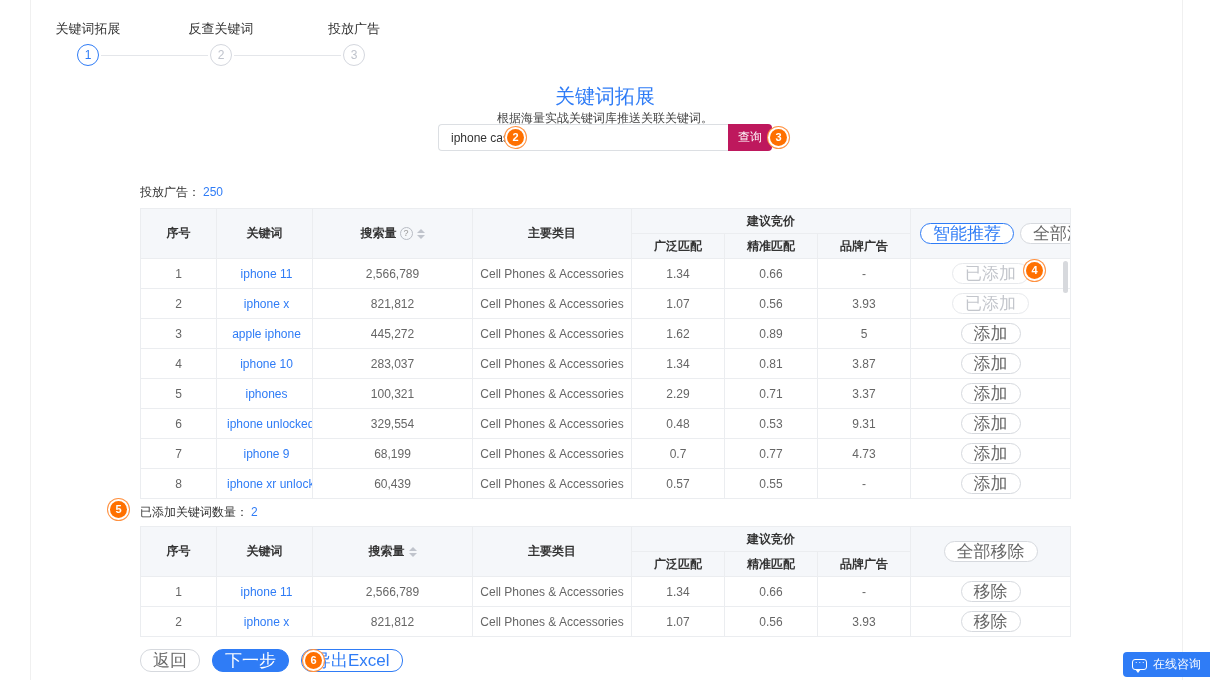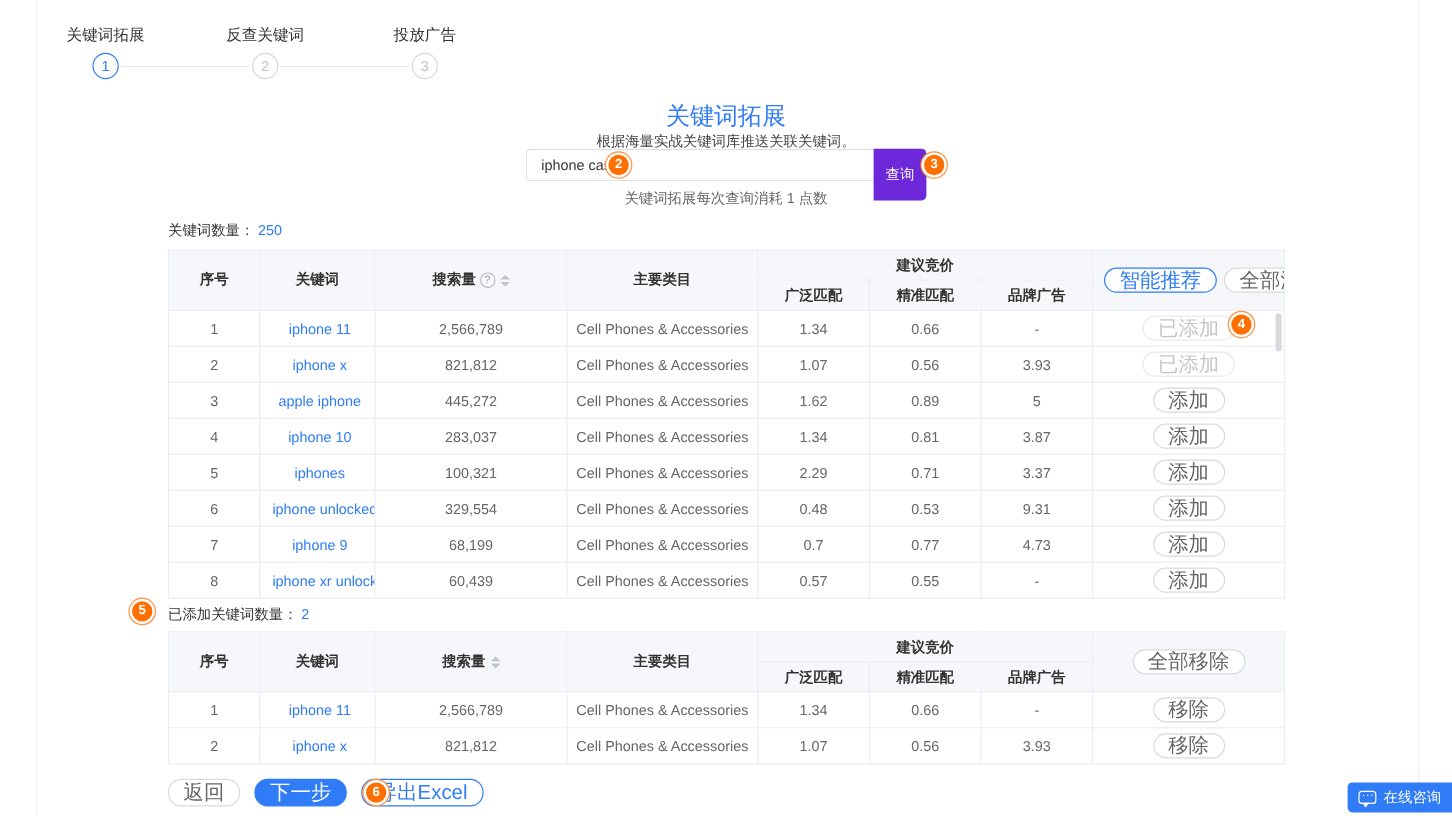--- a/index.html
+++ b/index.html
@@ -16,21 +16,21 @@
   .step.active .circ { border-color:#2F7CF6; color:#2F7CF6; }
   .conn { position:absolute; top:35px; height:1px; background:#e4e6ea; }
   .conn1 { left:101px; width:107px; }
   .conn2 { left:234px; width:107px; }
 
   
   .page-title { position:absolute; top:83px; left:0; width:100%; text-align:center; color:#2F7CF6; font-size:20px; }
   .page-sub   { position:absolute; top:110px; left:0; width:100%; text-align:center; color:#444; font-size:12px; }
   .search-row { position:absolute; top:124px; left:0; width:100%; display:flex; justify-content:center; }
   .search-input { width:290px; height:27px; border:1px solid #dcdfe3; border-right:none; border-radius:4px 0 0 4px; padding:0 12px; font-size:12px; color:#333; outline:none; font-family:"Liberation Sans",sans-serif; }
-  .query-btn { width:44px; height:43px; background:#6d28d9; color:#fff; border:none; border-radius:0 4px 4px 0; font-size:12px; cursor:pointer; font-family:"Liberation Sans",sans-serif; }
+  .query-btn { width:44px; height:27px; background:#be185d; color:#fff; border:none; border-radius:0 4px 4px 0; font-size:12px; cursor:pointer; font-family:"Liberation Sans",sans-serif; }
   .cost-note { position:absolute; top:157px; left:0; width:100%; text-align:center; color:#666; font-size:12px; }
 
   .count-line { position:absolute; left:140px; font-size:12px; color:#333; }
   .count-line .blue { color:#2F7CF6; margin-left:3px; }
 
   
   .grid { position:absolute; left:140px; width:930px; border-collapse:collapse; table-layout:fixed; font-size:12px; background:#fff; }
   .grid th, .grid td { border:1px solid #ebedf0; height:30px; text-align:center; color:#666; padding:0 6px; white-space:nowrap; overflow:hidden; }
   .grid thead th { background:#f5f7fa; color:#333; font-weight:bold; height:25px; }
   .grid td.kw { text-align:center; padding-left:10px; color:#2F7CF6; cursor:pointer; }
@@ -91,24 +91,23 @@
     <div class="conn conn1"></div>
     <div class="conn conn2"></div>
   </div>
 
   <div class="page-title">关键词拓展</div>
   <div class="page-sub">根据海量实战关键词库推送关联关键词。</div>
   <div class="search-row">
     <input class="search-input" type="text" value="iphone case" style="">
     <button class="query-btn">查询</button>
   </div>
-  <div class="cost-note">关键词拓展每次查询消耗 1 点数</div>
 
   <div class="count-line" style="top:184px">
-    <span>关键词数量：</span><span class="blue">250</span>
+    <span>投放广告：</span><span class="blue">250</span>
   </div>
 
   <table class="grid main-grid">
     <colgroup>
         <col style="width:76px">
         <col style="width:96px">
         <col style="width:160px">
         <col style="width:159px">
         <col style="width:93px">
         <col style="width:93px">

